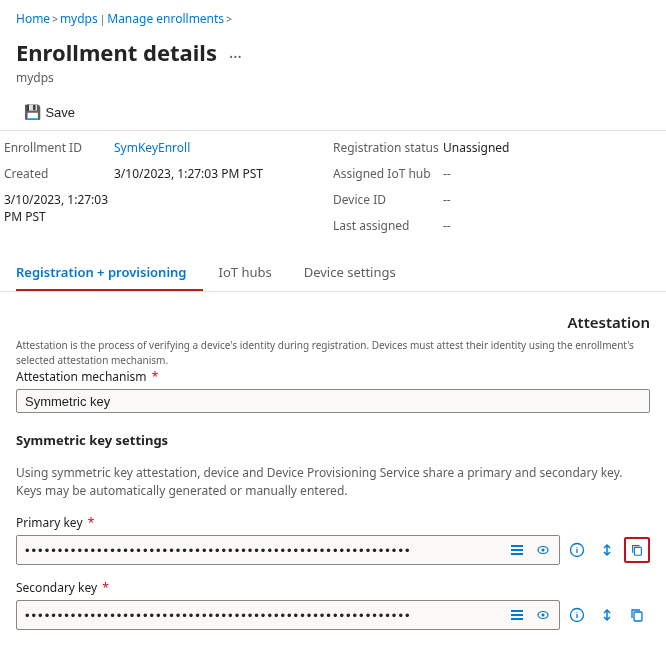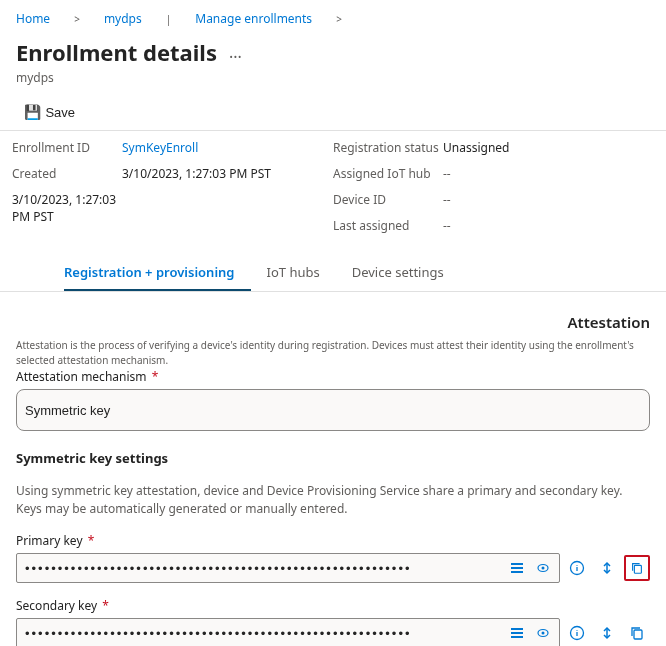--- a/index.html
+++ b/index.html
@@ -8,21 +8,21 @@
       font-size: 13px;
       color: #242424;
       background: #fff;
       width: 666px;
       min-height: 646px;
       overflow-x: hidden;
     }
     .breadcrumb {
       display: flex;
       align-items: center;
-      gap: 24px;
+      gap: 2px;
       padding: 10px 16px 6px;
       font-size: 12px;
       color: #0078d4;
     }
     .breadcrumb span { color: #605e5c; }
     .breadcrumb a {
       color: #0078d4;
       text-decoration: none;
       cursor: pointer;
     }
@@ -71,21 +71,21 @@
       padding: 4px 8px;
       border-radius: 2px;
     }
     .save-icon {
       font-size: 14px;
       color: #605e5c;
     }
     .details-grid {
       display: grid;
       grid-template-columns: 1fr 1fr;
-      padding: 8px 12px 12px;
+      padding: 8px 4px 12px;
       gap: 0;
     }
     .details-left, .details-right {
       display: flex;
       flex-direction: column;
       gap: 4px;
     }
     .detail-row {
       display: grid;
       grid-template-columns: 110px 1fr;
@@ -114,23 +114,22 @@
       padding: 8px 16px 8px 0;
       margin-right: 16px;
       font-size: 13px;
       cursor: pointer;
       color: #605e5c;
       border-bottom: 2px solid transparent;
       text-decoration: none;
     }
     .tab.active {
       color: #0078d4;
-      border-bottom: 2px solid #0c4a6e;
+      border-bottom: 2px solid #b91c1c;
       font-weight: 600;
-      margin-left: 48px;
     }
     .content-area {
       padding: 20px 16px;
     }
     .section-title {
       font-size: 15px;
       font-weight: 600;
       color: #242424;
       margin-bottom: 6px;
       text-align: right;
@@ -147,24 +146,24 @@
     }
     .field-label .required {
       color: #c50f1f;
       margin-left: 2px;
     }
     .text-input {
       width: 100%;
       padding: 5px 8px;
       font-size: 13px;
       border: 1px solid #8a8886;
-      border-radius: 8px;
+      border-radius: 2px;
       color: #242424;
       background: #fff;
-      height: 42px;
+      height: 24px;
     }
     .sub-section {
       margin-top: 18px;
     }
     .sub-section-title {
       font-size: 13px;
       font-weight: 700;
       color: #242424;
       margin-bottom: 15px;
     }

